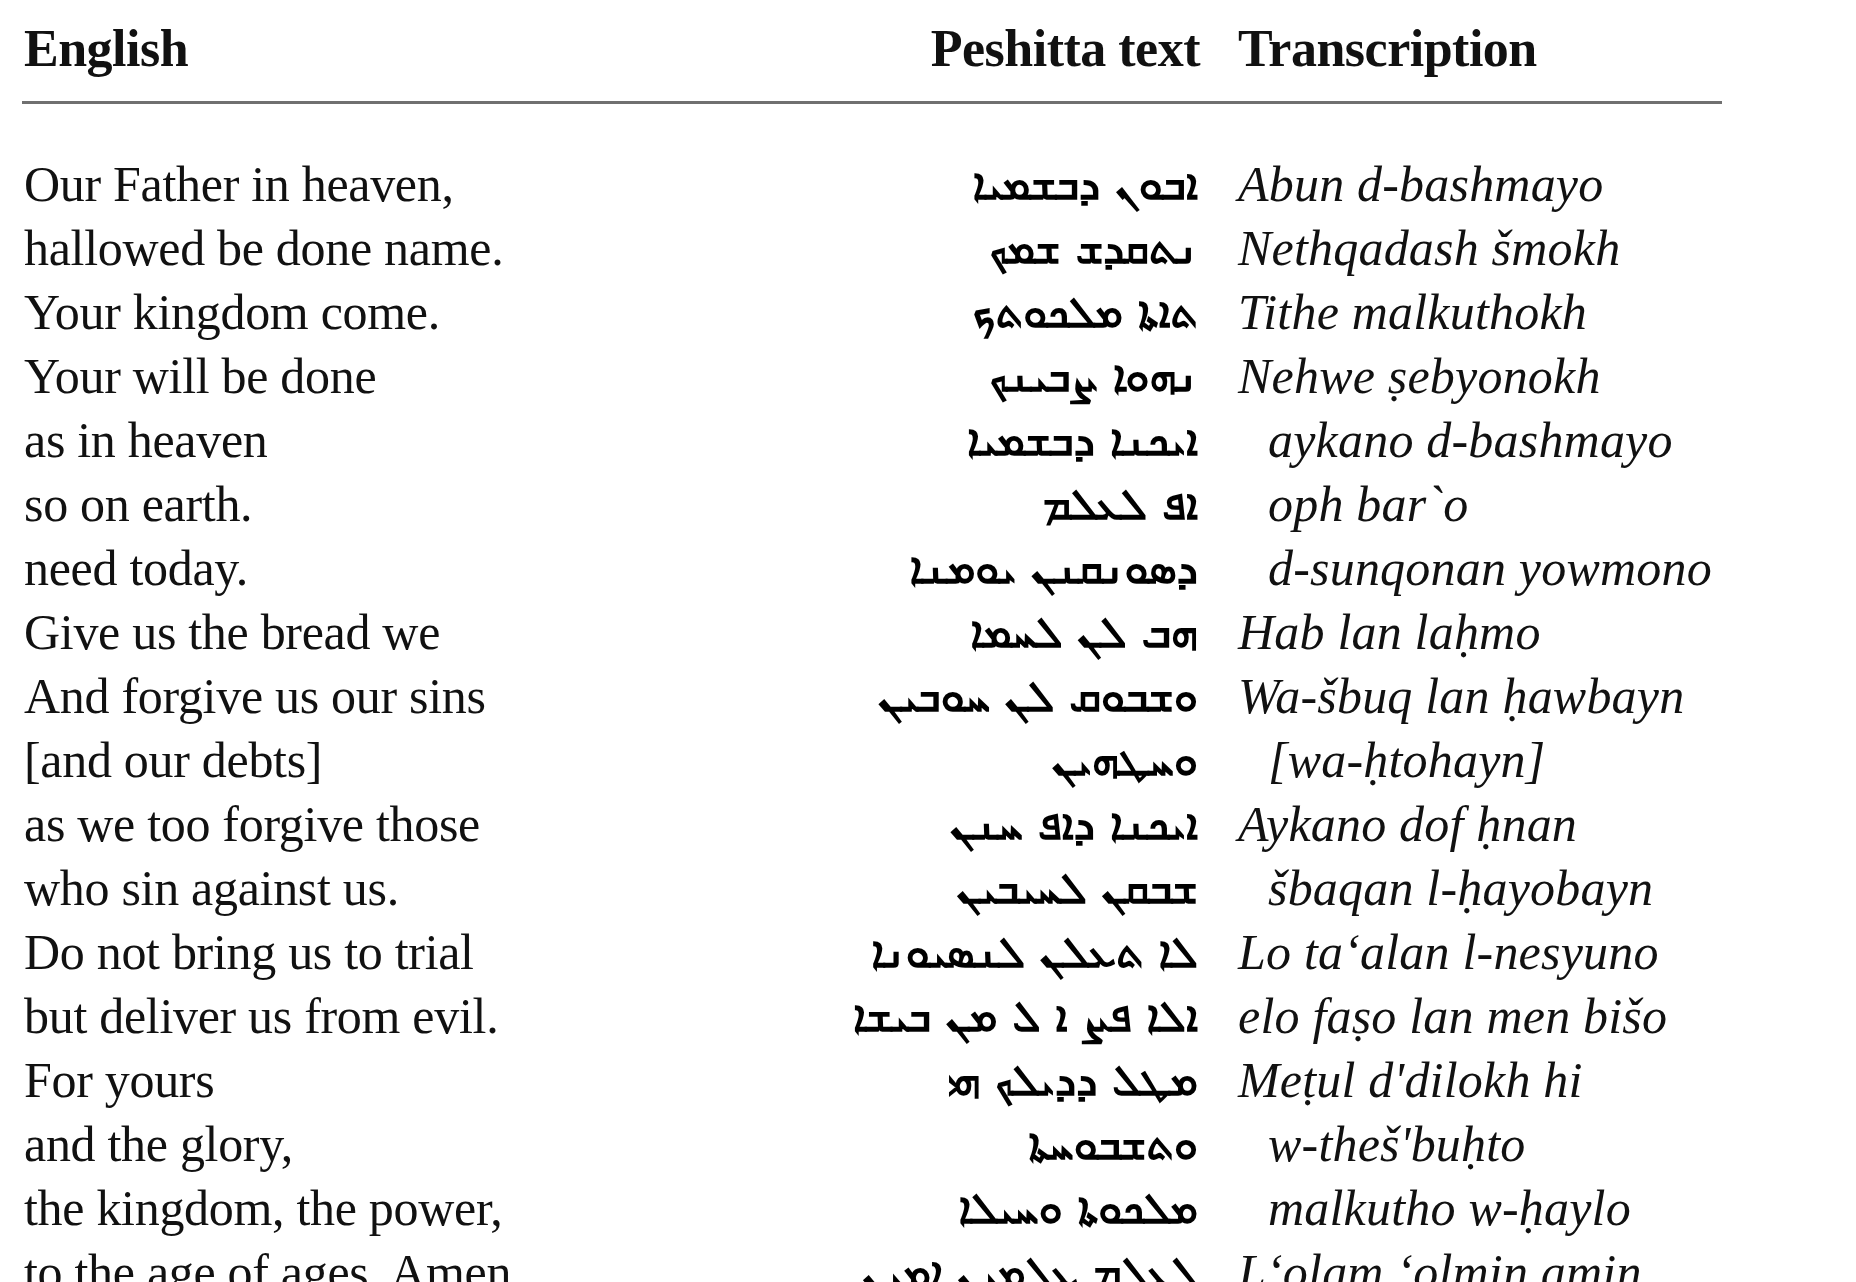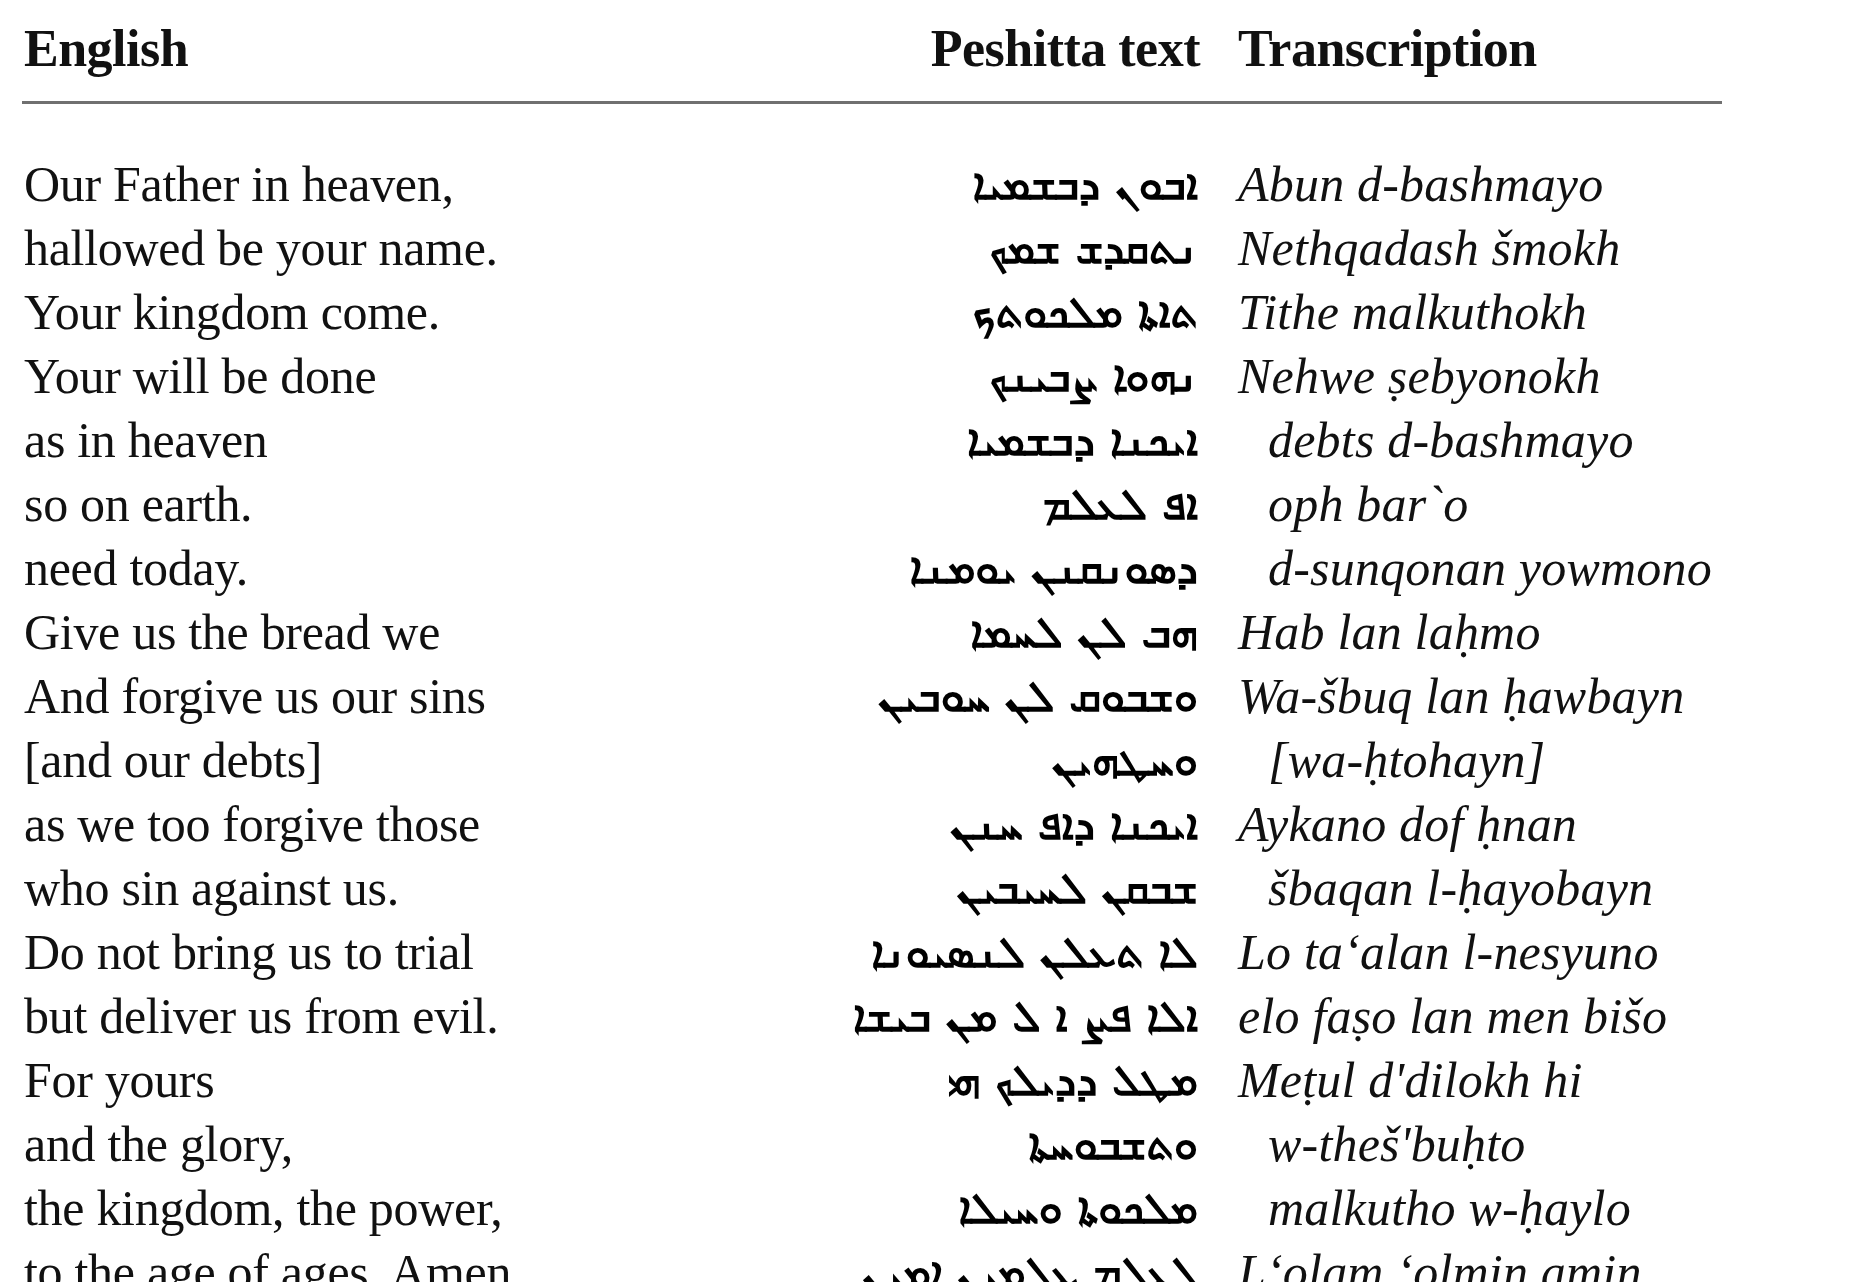--- a/index.html
+++ b/index.html
@@ -103,38 +103,38 @@
 
   <div class="rule"></div>
 
   <div class="rows">
     <div class="row">
       <span class="cell c-english">Our Father in heaven,</span>
       <span class="cell c-peshitta">ܐܒܘܢ ܕܒܫܡܝܐ</span>
       <span class="cell c-transcription">Abun d-bashmayo</span>
     </div>
     <div class="row">
-      <span class="cell c-english">hallowed be your name.</span>
+      <span class="cell c-english">hallowed be done name.</span>
       <span class="cell c-peshitta">ܢܬܩܕܫ ܫܡܟ</span>
       <span class="cell c-transcription">Nethqadash šmokh</span>
     </div>
     <div class="row">
       <span class="cell c-english">Your kingdom come.</span>
       <span class="cell c-peshitta">ܬܐܬܐ ܡܠܟܘܬܟ</span>
       <span class="cell c-transcription">Tithe malkuthokh</span>
     </div>
     <div class="row">
       <span class="cell c-english">Your will be done</span>
       <span class="cell c-peshitta">ܢܗܘܐ ܨܒܝܢܟ</span>
       <span class="cell c-transcription">Nehwe ṣebyonokh</span>
     </div>
     <div class="row">
       <span class="cell c-english">as in heaven</span>
       <span class="cell c-peshitta">ܐܝܟܢܐ ܕܒܫܡܝܐ</span>
-      <span class="cell c-transcription indent">debts d-bashmayo</span>
+      <span class="cell c-transcription indent">aykano d-bashmayo</span>
     </div>
     <div class="row">
       <span class="cell c-english">so on earth.</span>
       <span class="cell c-peshitta">ܐܦ ܠܥܠܡ</span>
       <span class="cell c-transcription indent">oph bar`o</span>
     </div>
     <div class="row">
       <span class="cell c-english">need today.</span>
       <span class="cell c-peshitta">ܕܣܘܢܩܢܢ ܝܘܡܢܐ</span>
       <span class="cell c-transcription indent">d-sunqonan yowmono</span>

